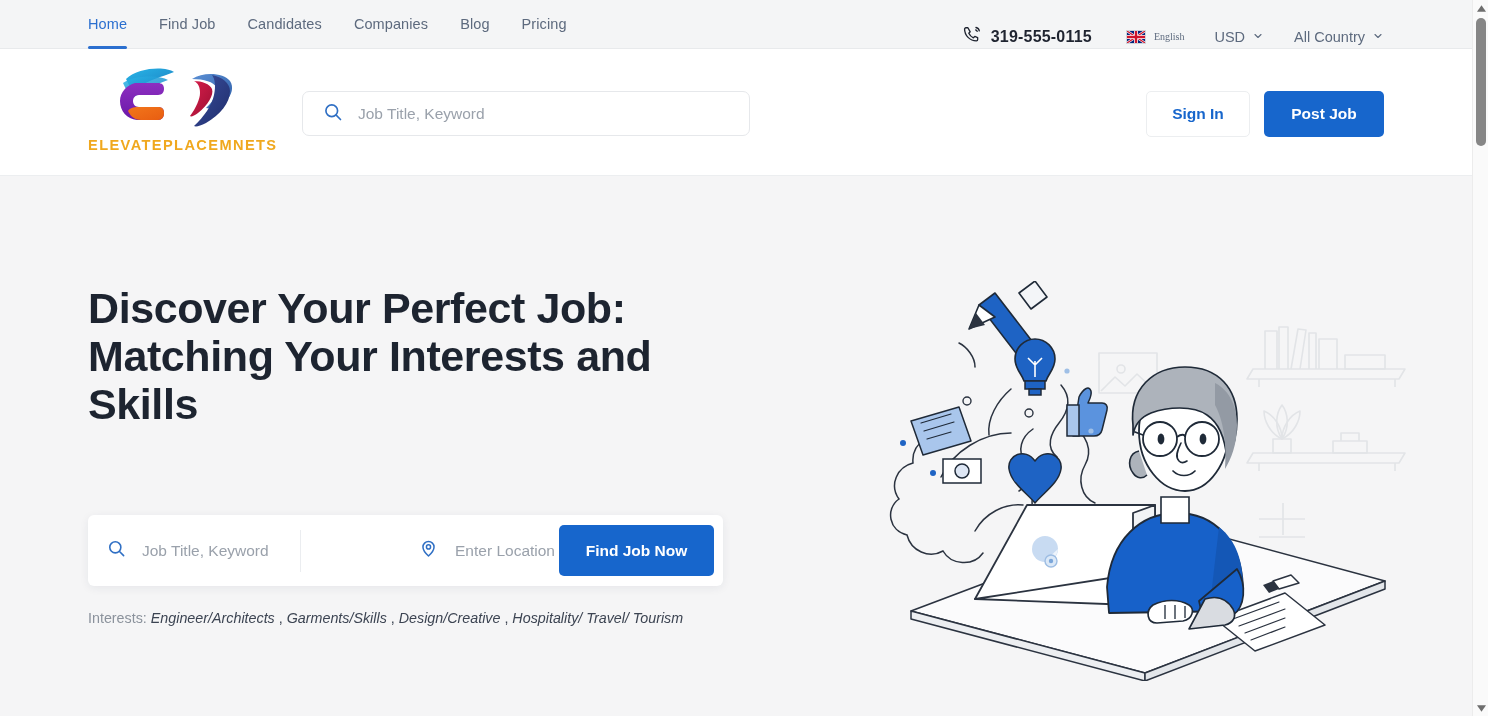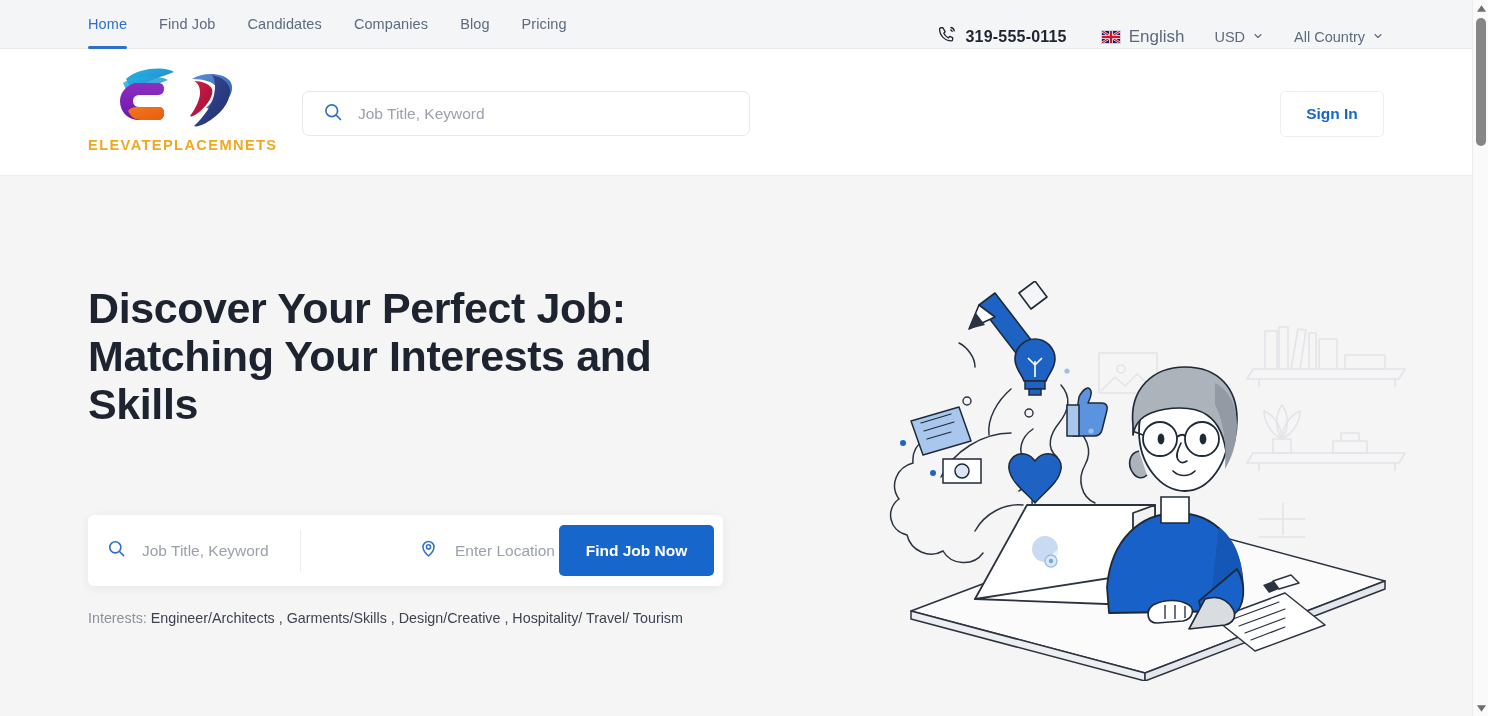--- a/index.html
+++ b/index.html
@@ -31,21 +31,21 @@
   }
 
   .topright {
     position:absolute; right:88px; top:12px; height:49px;
     display:flex; align-items:center; gap:0;
   }
   .phone { display:flex; align-items:center; gap:9px; margin-right:34px; }
   .phone .num { font-size:16px; color:#1f2430; font-weight:700; letter-spacing:.2px; }
   .lang { display:flex; align-items:center; gap:8px; margin-right:30px; }
   .flag { width:20px; height:14px; border:1px solid #cfd4da; display:block; }
-  .lang .txt { font-size:17px; color:#5d6a7e; }
+  .lang .txt { font-size:10px; color:#5d6a7e;font-family:Liberation Serif, serif; }
   .sel { display:flex; align-items:center; gap:7px; margin-right:30px;
          font-size:14.5px; color:#5d6a7e; cursor:pointer; }
   .sel:last-child { margin-right:0; }
   .chev { display:block; }
 
   
   .header {
     position:absolute; top:49px; left:0; width:1472px; height:127px;
     background:#ffffff; border-bottom:1px solid #eceef0;
   }
@@ -97,21 +97,21 @@
   .hb-btn {
     width:155px; height:51px; background:#1766cc; border-radius:5px; border:none;
     color:#fff; font-size:15.5px; font-weight:700; cursor:pointer;
     display:flex; align-items:center; justify-content:center; margin-left:4px;
   }
   .sugg {
     position:absolute; left:88px; top:432px; width:610px;
     font-size:14.3px; line-height:21px; color:#3c4452;
   }
   .sugg .lbl { color:#8b929c; }
-  .sugg a { color:#3c4452; text-decoration:none; }
+  .sugg a { color:#3c4452; text-decoration:none;font-style:italic; }
   .hero-art { position:absolute; left:855px; top:105px; width:560px; height:400px; }
 
   
   .sb { position:absolute; right:0; top:0; width:16px; height:716px; background:#fafafa; border-left:1px solid #ececec; }
   .sb-up, .sb-dn { position:absolute; left:0; width:16px; height:16px; display:flex; align-items:center; justify-content:center; }
   .sb-up { top:0; } .sb-dn { bottom:0; }
   .sb-thumb { position:absolute; left:3px; top:18px; width:10px; height:128px; background:#868686; border-radius:5px; }
 </style>
 </head>
 <body>
@@ -225,20 +225,21 @@
         <svg width="20" height="20" viewBox="0 0 24 24" fill="none" stroke="#2f6fc4" stroke-width="2" stroke-linecap="round">
             <circle cx="10.5" cy="10.5" r="7"></circle>
             <line x1="15.8" y1="15.8" x2="21" y2="21"></line>
           </svg>
       </span>
       <span class="ph">Job Title, Keyword</span>
     </div>
 
     <div class="btns">
       <div class="btn-outline">Sign In</div>
+      <div class="btn-primary">Post Job</div>
     </div>
 
   </div>
 
   <div class="hero">
 
     <div class="hero-left">
       <h1>Discover Your Perfect Job: Matching Your Interests and Skills</h1>
     </div>
 

